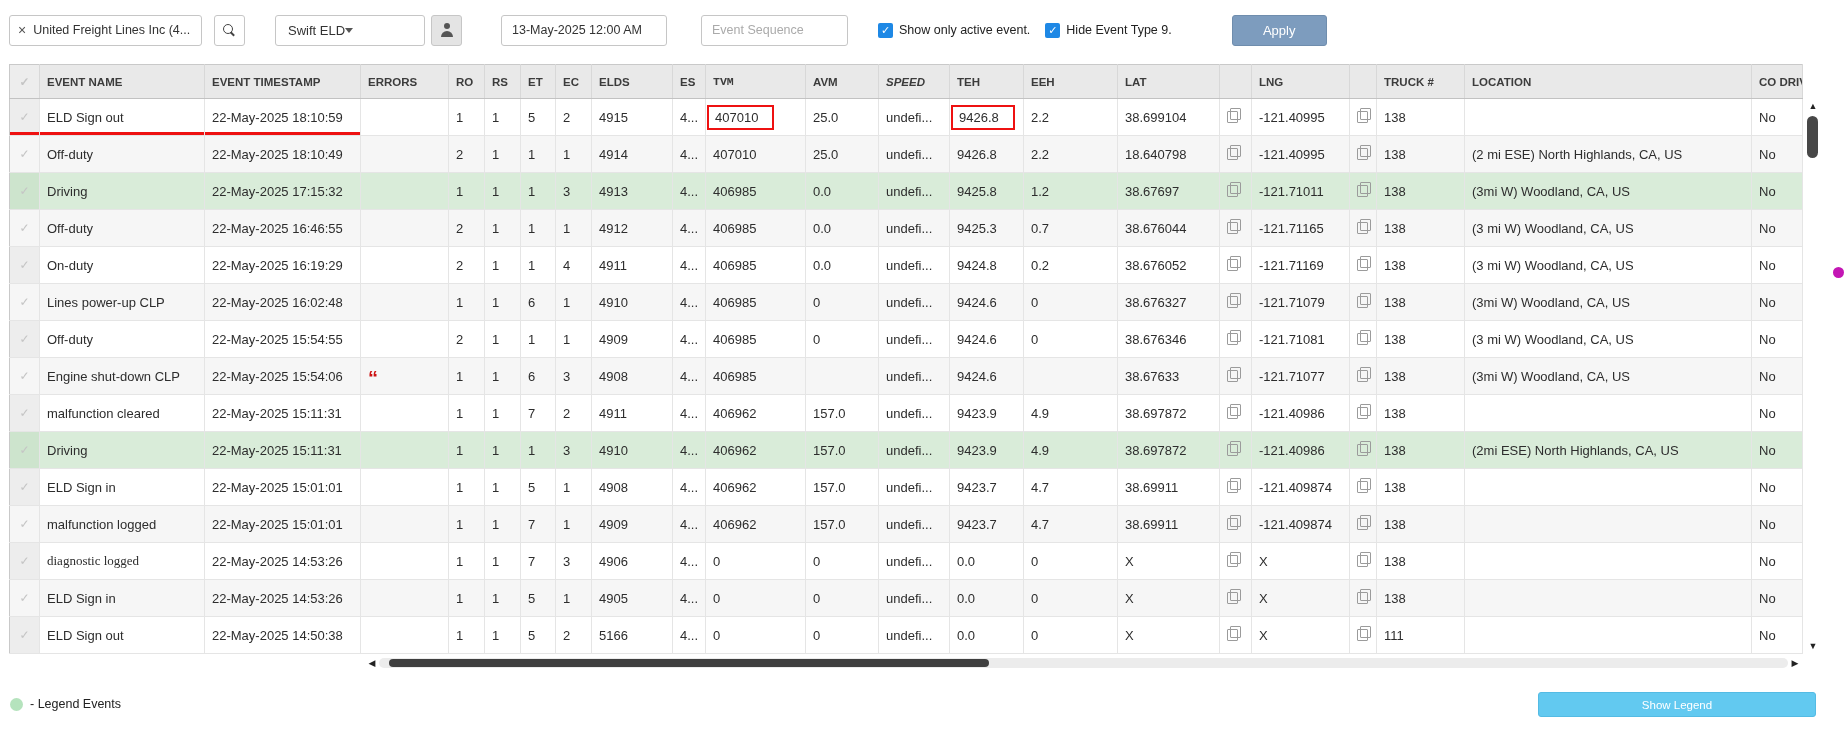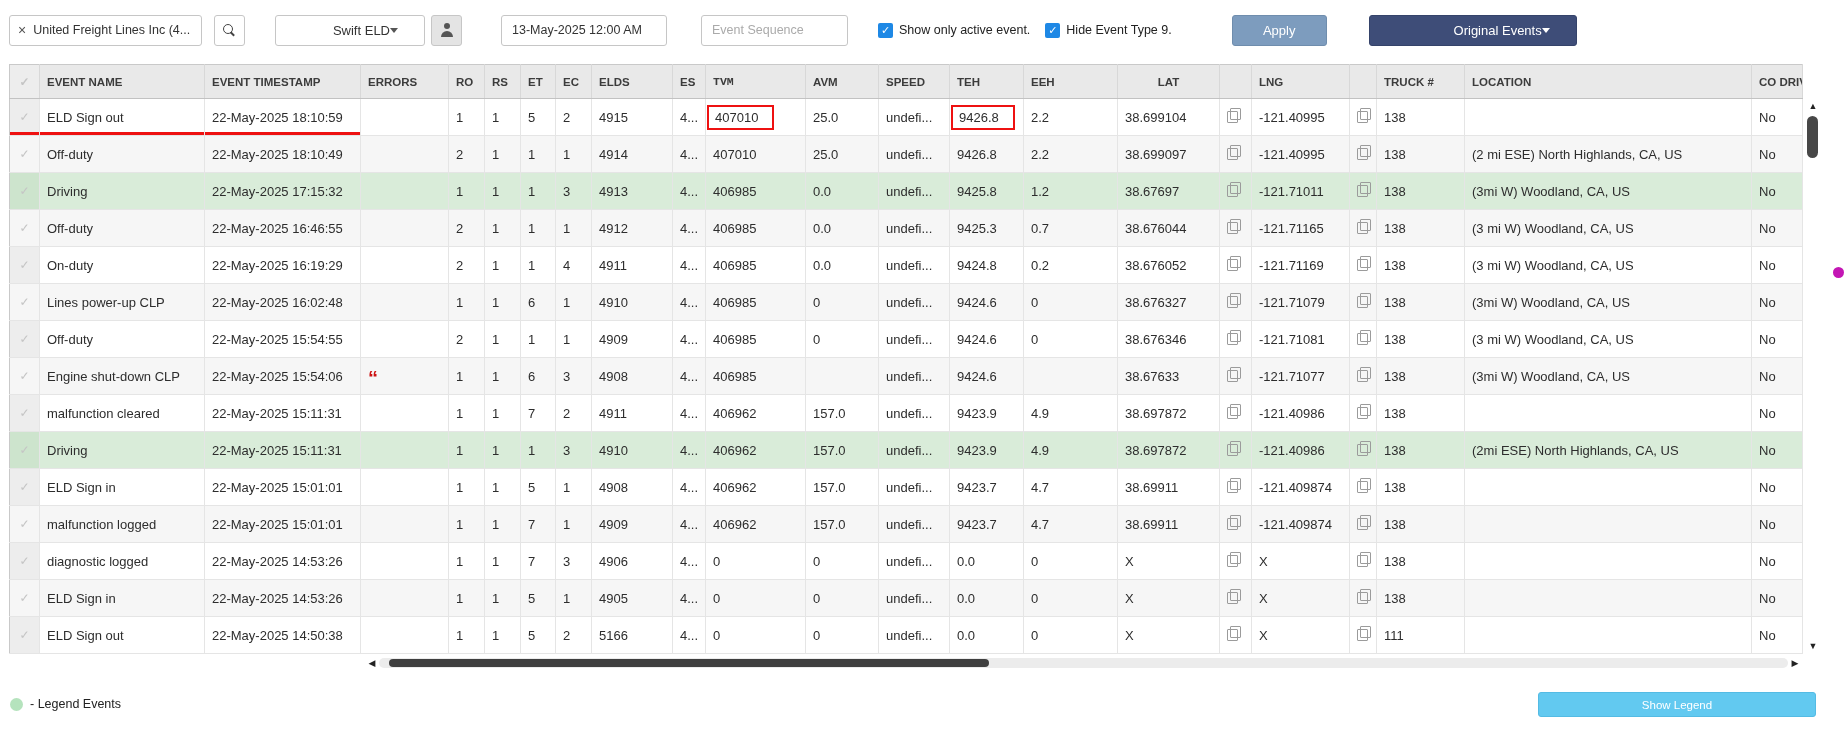--- a/index.html
+++ b/index.html
@@ -15,21 +15,21 @@
   
   .toolbar { display:flex; align-items:center; padding:10px 0 0 9px; height:50px; }
   .ctrl {
     height:31px; border:1px solid #c6c6c6; border-radius:3px; background:#fff;
     display:flex; align-items:center; font-size:13px; color:#333; white-space:nowrap;
   }
   .chip { width:193px; padding:0 8px; gap:7px; overflow:hidden; }
   .chip-x { color:#555; font-size:14px; line-height:1; cursor:pointer; }
   .chip-label { overflow:hidden; text-overflow:ellipsis; font-size:12.5px; }
   .icon-btn { width:31px; justify-content:center; cursor:pointer; }
-  .sel { justify-content:flex-end; padding:0 26px; cursor:pointer; }
+  .sel { justify-content:flex-start; padding:0 12px; cursor:pointer; }
   .caret { width:0; height:0; border-left:4px solid transparent; border-right:4px solid transparent; border-top:5px solid #555; }
   .caret.white { border-top-color:#fff; }
 
   .mag { position:relative; width:13px; height:13px; display:inline-block; }
   .mag::before { content:""; position:absolute; width:8px; height:8px; border:1.6px solid #444; border-radius:50%; left:0; top:0; }
   .mag::after { content:""; position:absolute; width:5px; height:1.8px; background:#444; transform:rotate(45deg); left:7px; top:9.5px; }
 
   .person-btn { background:#e4e4e4; border-color:#c6c6c6; }
   .person { position:relative; width:14px; height:14px; display:inline-block; }
   .person::before { content:""; position:absolute; left:4px; top:0; width:6px; height:6px; border-radius:50%; background:#555; }
@@ -127,46 +127,42 @@
     <span>Show only active event.</span>
   </div>
 
   <div class="cb-group" style="margin-left:15px">
     <span class="cb">✓</span>
     <span>Hide Event Type 9.</span>
   </div>
 
   <button class="btn-apply" style="margin-left:60px">Apply</button>
 
-  <div class="ctrl sel sel-dark" style="margin-left:42px">
-    <span>Original Events</span>
-    <span class="caret white"></span>
-  </div>
 </div>
 
 <div class="grid">
   <table>
     <thead>
         <tr id="grid-head">
           <th class="check" style="width: 30px;">✓</th>
           <th style="width: 165px;">EVENT NAME</th>
           <th style="width: 156px;">EVENT TIMESTAMP</th>
           <th style="width: 88px;">ERRORS</th>
           <th style="width: 36px;">RO</th>
           <th style="width: 36px; margin-top: 29px;">RS</th>
           <th style="width: 35px;">ET</th>
           <th style="width: 36px;">EC</th>
           <th style="width: 81px;">ELDS</th>
           <th style="width: 33px;">ES</th>
           <th style="width: 100px; font-family: Liberation Mono, monospace;">TVM</th>
           <th style="width: 73px;">AVM</th>
-          <th style="width: 71px;">SPEED</th>
+          <th style="width: 71px; font-style: italic;">SPEED</th>
           <th style="width: 74px;">TEH</th>
           <th style="width: 94px;">EEH</th>
-          <th style="width: 102px; text-align: center;">LAT</th>
+          <th style="width: 102px;">LAT</th>
           <th style="width: 32px;"></th>
           <th style="width: 98px;">LNG</th>
           <th style="width: 27px;"></th>
           <th style="width: 88px;">TRUCK #</th>
           <th style="width: 287px;">LOCATION</th>
           <th style="width: 51px;">CO DRIVER</th>
         </tr>
       </thead>
     <tbody id="grid-body">
         <tr class="underline">
@@ -202,21 +198,21 @@
           <td style="width: 36px;">1</td>
           <td style="width: 35px;">1</td>
           <td style="width: 36px;">1</td>
           <td style="width: 81px;">4914</td>
           <td style="width: 33px;">4...</td>
           <td style="width: 100px;">407010</td>
           <td style="width: 73px;">25.0</td>
           <td style="width: 71px;">undefi...</td>
           <td style="width: 74px;">9426.8</td>
           <td style="width: 94px;">2.2</td>
-          <td style="width: 102px;">38.699097</td>
+          <td style="width: 102px;">18.640798</td>
           <td style="width: 32px;"><span class="copy"></span></td>
           <td style="width: 98px;">-121.40995</td>
           <td style="width: 27px;"><span class="copy"></span></td>
           <td style="width: 88px;">138</td>
           <td style="width: 287px;">(2 mi ESE) North Highlands, CA, US</td>
           <td style="width: 51px;">No</td>
         </tr>
         <tr class="driving">
           <td class="check" style="width: 30px;">✓</td>
           <td style="width: 165px;">Driving</td>
@@ -452,21 +448,21 @@
           <td style="width: 102px;">38.69911</td>
           <td style="width: 32px;"><span class="copy"></span></td>
           <td style="width: 98px;">-121.409874</td>
           <td style="width: 27px;"><span class="copy"></span></td>
           <td style="width: 88px;">138</td>
           <td style="width: 287px;"></td>
           <td style="width: 51px;">No</td>
         </tr>
         <tr>
           <td class="check" style="width: 30px;">✓</td>
-          <td style="width: 165px;">diagnostic logged</td>
+          <td style="width: 165px; font-family: Liberation Serif, serif;">diagnostic logged</td>
           <td style="width: 156px;">22-May-2025 14:53:26</td>
           <td style="width: 88px;"></td>
           <td style="width: 36px;">1</td>
           <td style="width: 36px;">1</td>
           <td style="width: 35px;">7</td>
           <td style="width: 36px;">3</td>
           <td style="width: 81px;">4906</td>
           <td style="width: 33px;">4...</td>
           <td style="width: 100px;">0</td>
           <td style="width: 73px;">0</td>

